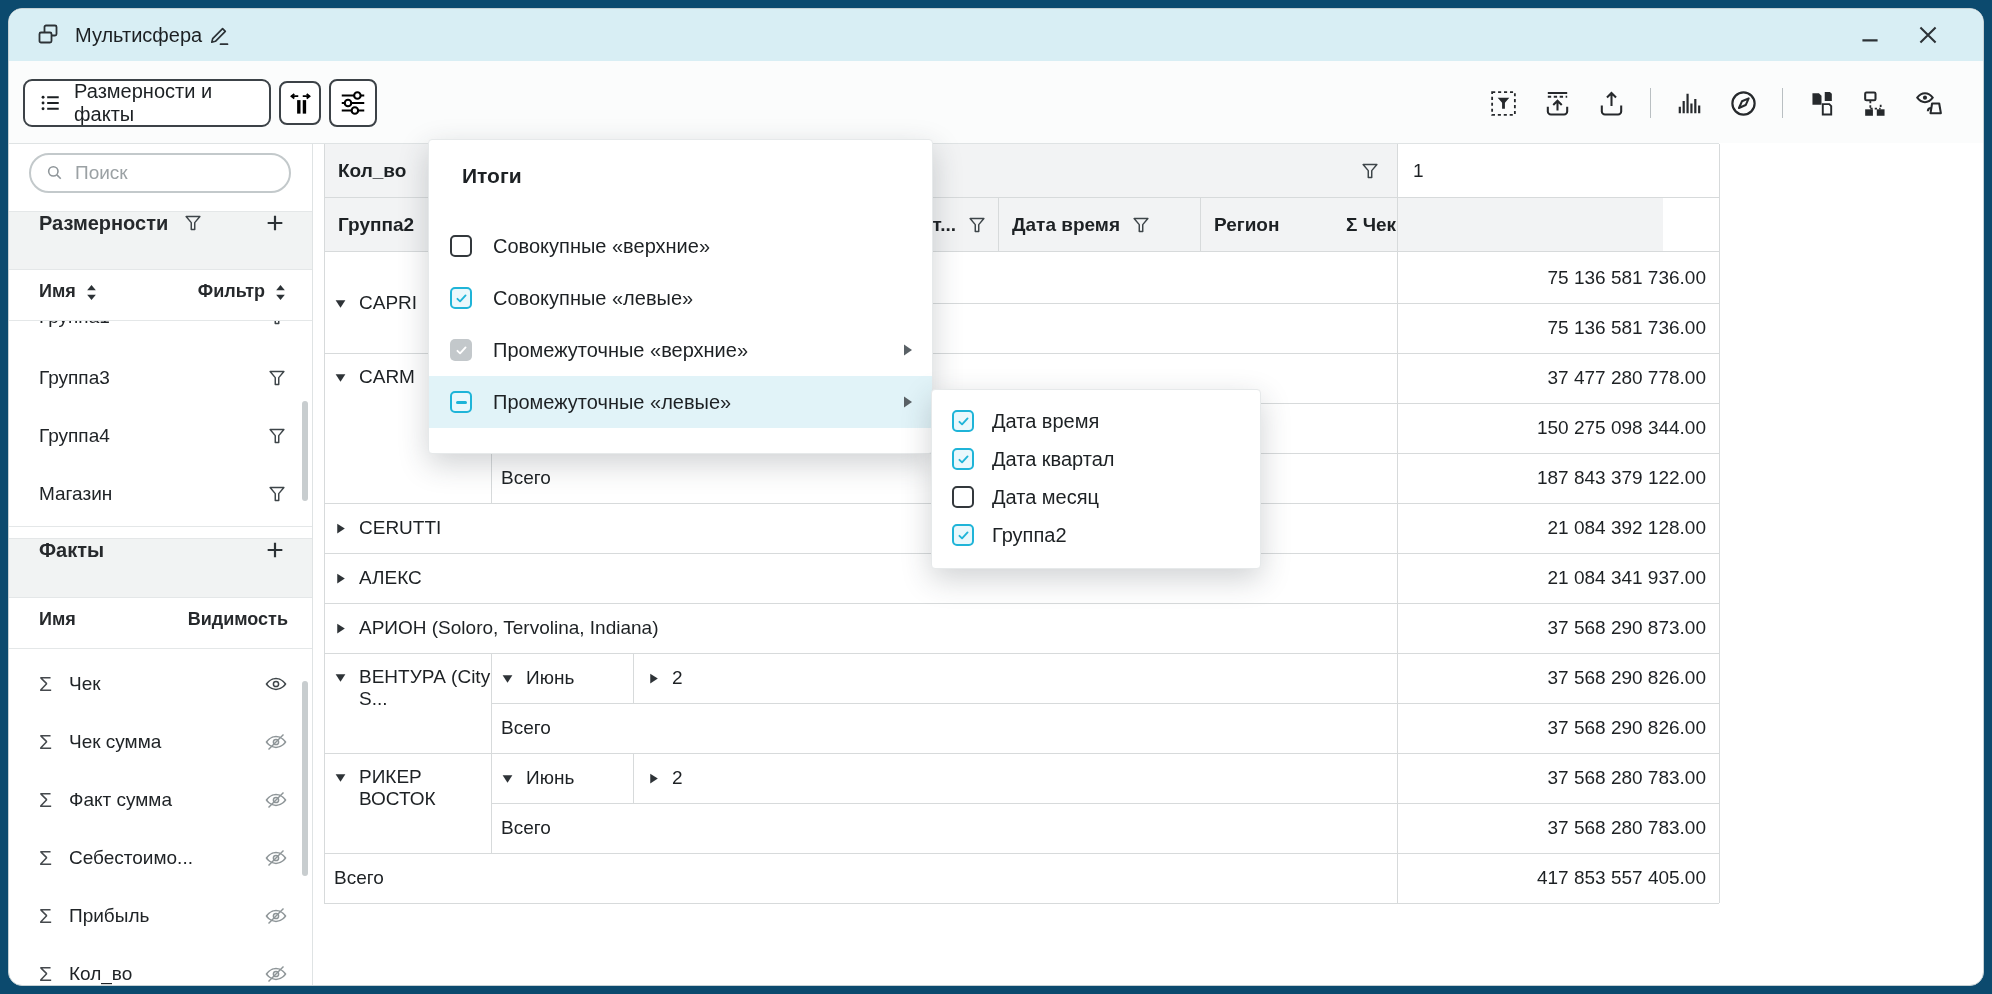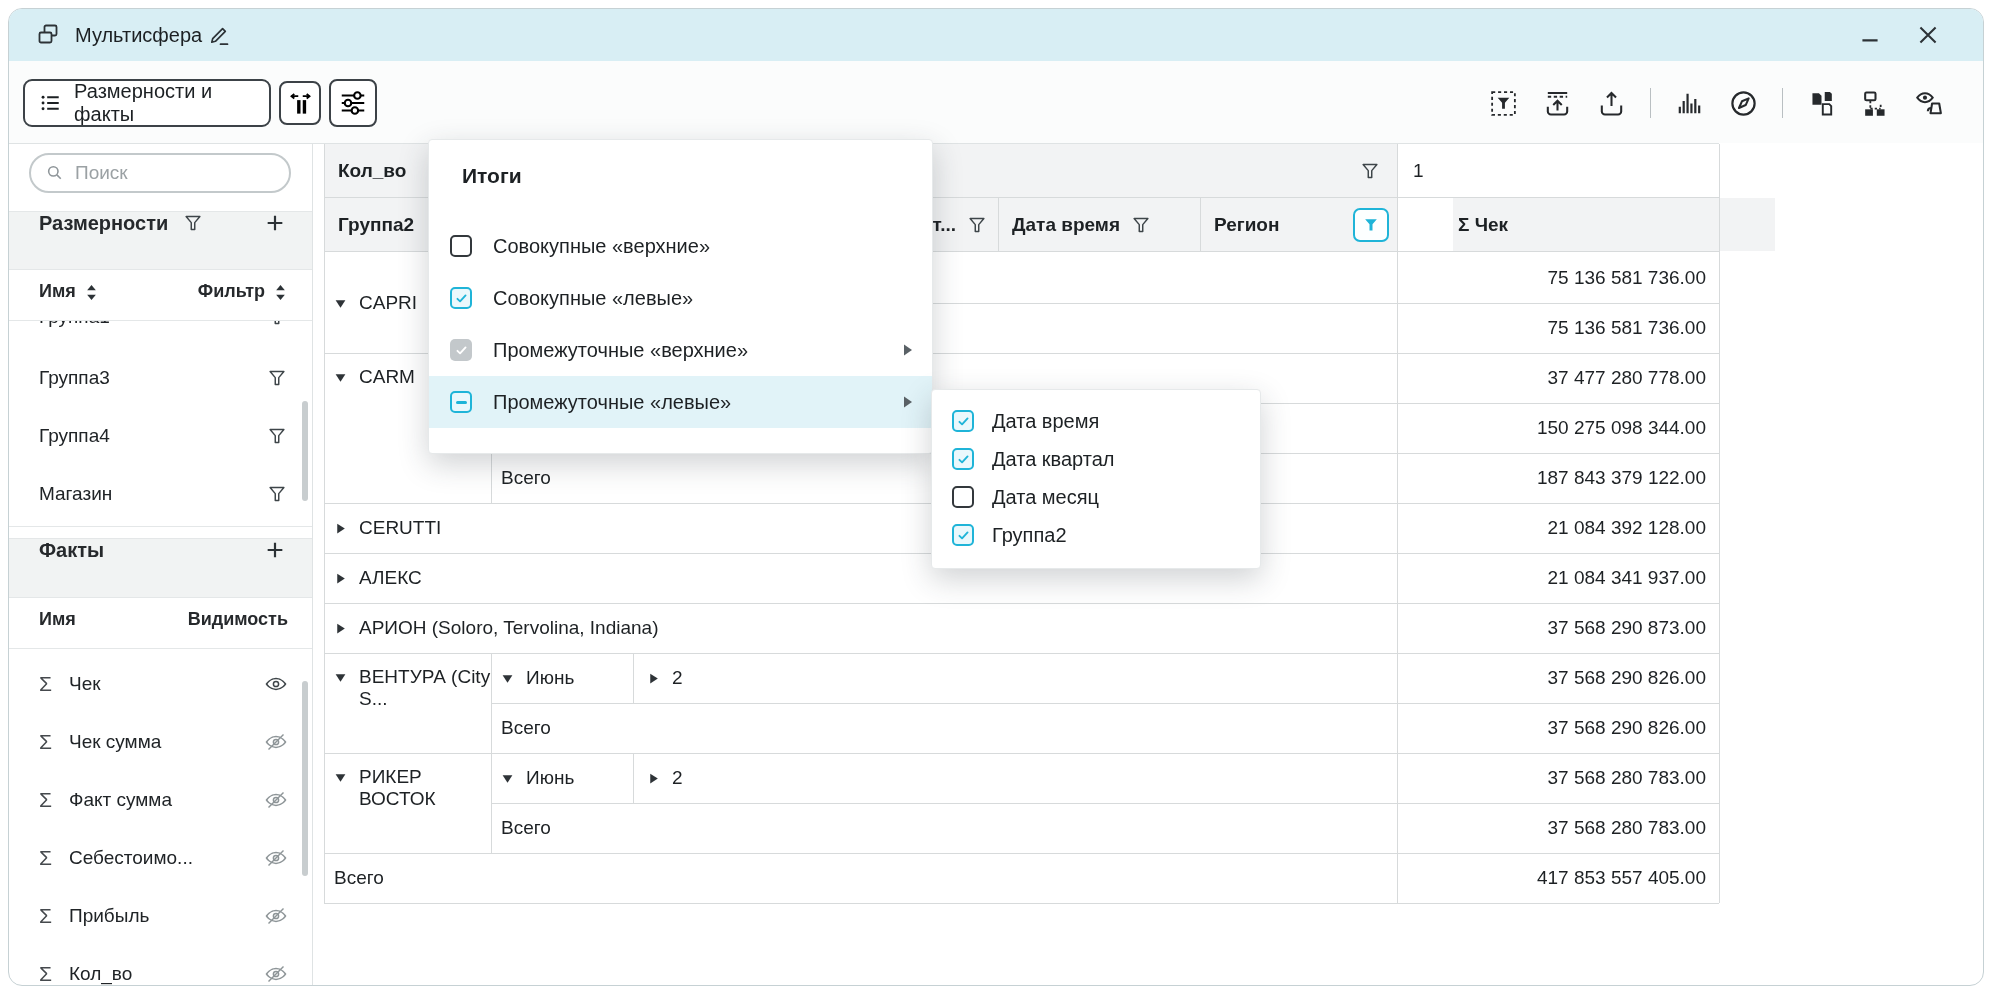--- a/index.html
+++ b/index.html
@@ -1,16 +1,16 @@
 <!DOCTYPE html>
 <html><head>
 <meta charset="utf-8">
 <style>
   html,body{margin:0;padding:0;background:#e7edef;font-family:"Liberation Sans",sans-serif;}
-  .stage{position:relative;width:1992px;height:994px;background:#ffffff;overflow:hidden;}
+  .stage{position:relative;width:1992px;height:994px;background:#0c4a6e;overflow:hidden;}
   .abs{position:absolute;}
   .window{position:absolute;left:8px;top:8px;width:1976px;height:978px;background:#ffffff;
           border:1px solid #c6d1d4;border-radius:14px;overflow:hidden;box-sizing:border-box;}
   
   .titlebar{position:absolute;left:0;top:0;right:0;height:52px;background:#d8eef4;display:flex;align-items:center;}
   .win-icon{position:absolute;left:26px;top:13px;width:26px;height:26px;color:#2c3236;}
   .title{position:absolute;left:66px;top:0;line-height:52px;font-size:20px;color:#1c2023;}
   .pencil{position:absolute;left:198px;top:14px;width:24px;height:24px;color:#2c3236;}
   .win-controls{position:absolute;right:42px;top:0;height:52px;display:flex;align-items:center;gap:32px;}
   .wc-btn{width:26px;height:26px;color:#2c3236;cursor:default;display:flex;align-items:center;justify-content:center;}
@@ -405,21 +405,21 @@
   </div>
   <div class="hcell" style="left:1191px;top:189px;width:197px;height:53px;padding-left:14px;padding-right:8px;">
     <span>Регион</span>
     <span class="grow"></span>
     <span class="filter-btn-active">
       <svg width="20" height="20" viewBox="0 0 24 24">
             <path d="M5 5h14l-5.2 6.2V18.5h-3.6V11.2z" fill="currentColor"></path>
           </svg>
     </span>
   </div>
-  <div class="hcell" style="left:1444px;top:189px;width:322px;height:53px;padding-left:5px;">
+  <div class="hcell" style="left:1332px;top:189px;width:322px;height:53px;padding-left:5px;">
     <span>Σ Чек</span>
   </div>
 
   <div class="cell" style="left:315px;top:244px;width:167px;height:100px;padding-left:10px;">
     <span class="tri state-down">
           <svg viewBox="0 0 12 12">
             <path d="M3 1.5l7 4.5-7 4.5z" fill="currentColor"></path>
           </svg>
         </span>
     <span>CAPRI</span>

